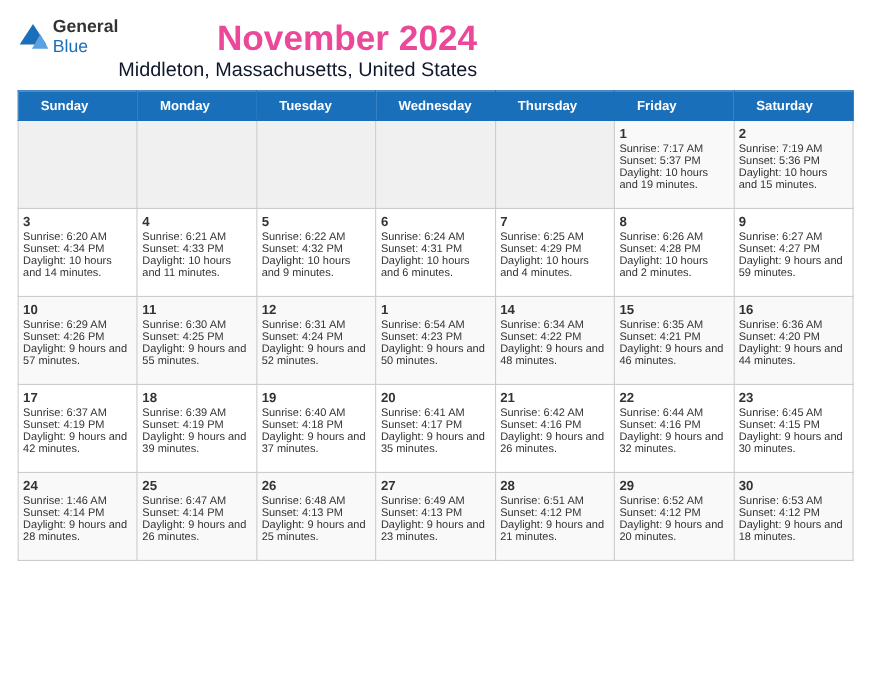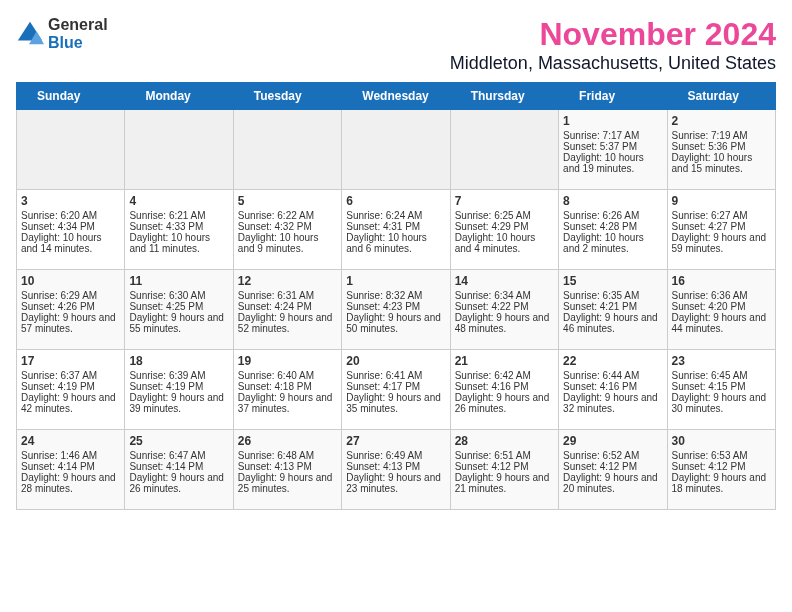--- a/index.html
+++ b/index.html
@@ -5,21 +5,21 @@
     * { box-sizing: border-box; margin: 0; padding: 0; }
     body {
       font-family: Arial, sans-serif;
       background: #fff;
       width: 792px;
       min-height: 612px;
       padding: 16px;
     }
     .header-area {
       display: flex;
-      justify-content: space-between;
+      justify-content: flex-start;
       align-items: flex-start;
       margin-bottom: 8px;
     }
     .logo {
       display: flex;
       align-items: center;
       gap: 4px;
     }
     .logo-icon {
       width: 28px;
@@ -77,21 +77,21 @@
 <body>
 
 <div class="header-area">
   <div class="logo">
     <svg class="logo-icon" viewBox="0 0 30 30" xmlns="http://www.w3.org/2000/svg">
       <polygon points="15,2 28,22 2,22" fill="#1a6fba"></polygon>
       <polygon points="22,12 30,26 14,26" fill="#5ba3e0"></polygon>
     </svg>
     <div>
       <span style="font-size:16px;font-weight:bold;color:#333;">General</span><br>
-      <span style="font-size:16px;font-weight:bold;color:#1a6fba;">Blue</span>
+      <span style="font-size:16px;font-weight:normal;color:#1a6fba;">Blue</span>
     </div>
   </div>
   <div class="title-area">
     <div class="main-title">November 2024</div>
     <div class="subtitle">Middleton, Massachusetts, United States</div>
   </div>
 </div>
 
 <table>
   <thead>
@@ -185,21 +185,21 @@
           <div>Daylight: 9 hours and 55 minutes.</div>
         </td>
         <td>
           <span class="day-number">12</span>
           <div>Sunrise: 6:31 AM</div>
           <div>Sunset: 4:24 PM</div>
           <div>Daylight: 9 hours and 52 minutes.</div>
         </td>
         <td>
           <span class="day-number">1</span>
-          <div>Sunrise: 8:32 AM</div>
+          <div>Sunrise: 6:54 AM</div>
           <div>Sunset: 4:23 PM</div>
           <div>Daylight: 9 hours and 50 minutes.</div>
         </td>
         <td>
           <span class="day-number">14</span>
           <div>Sunrise: 6:34 AM</div>
           <div>Sunset: 4:22 PM</div>
           <div>Daylight: 9 hours and 48 minutes.</div>
         </td>
         <td>

